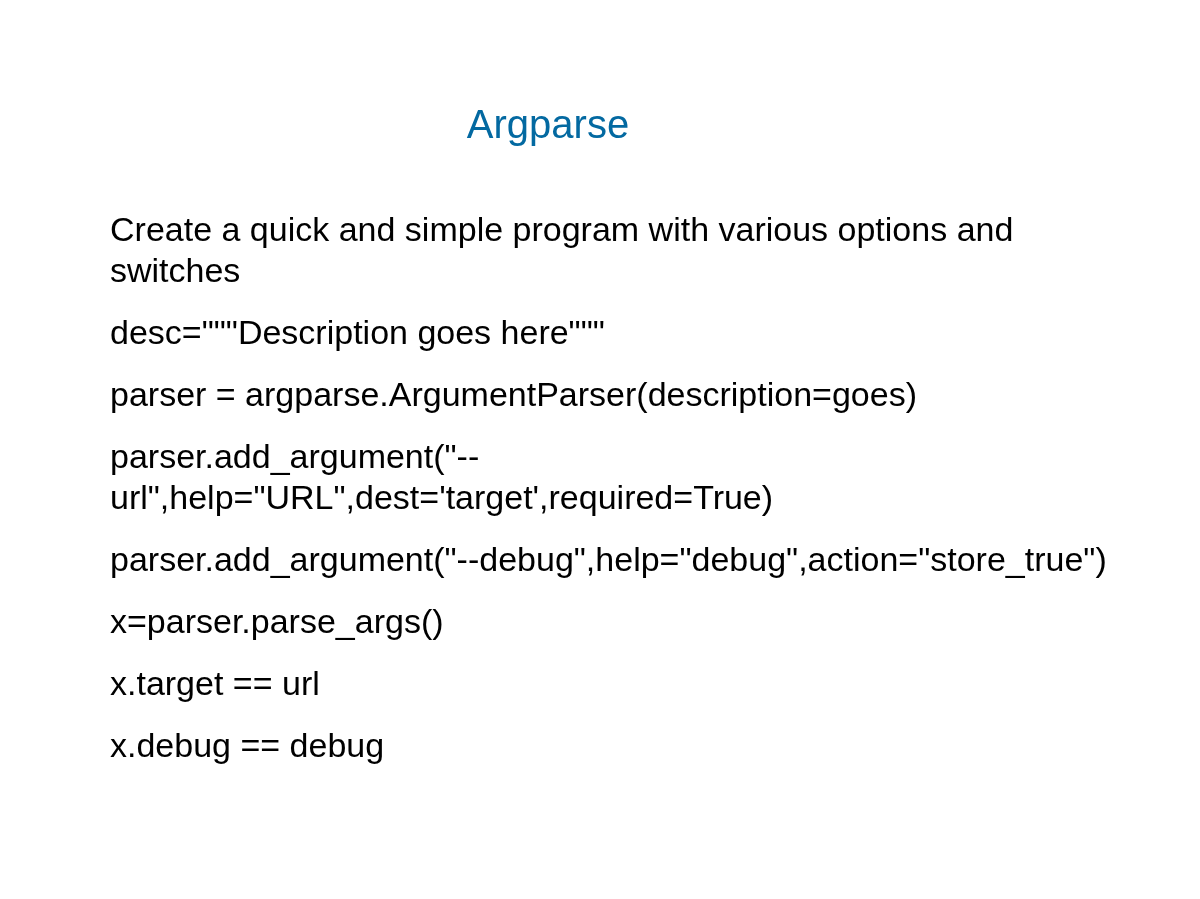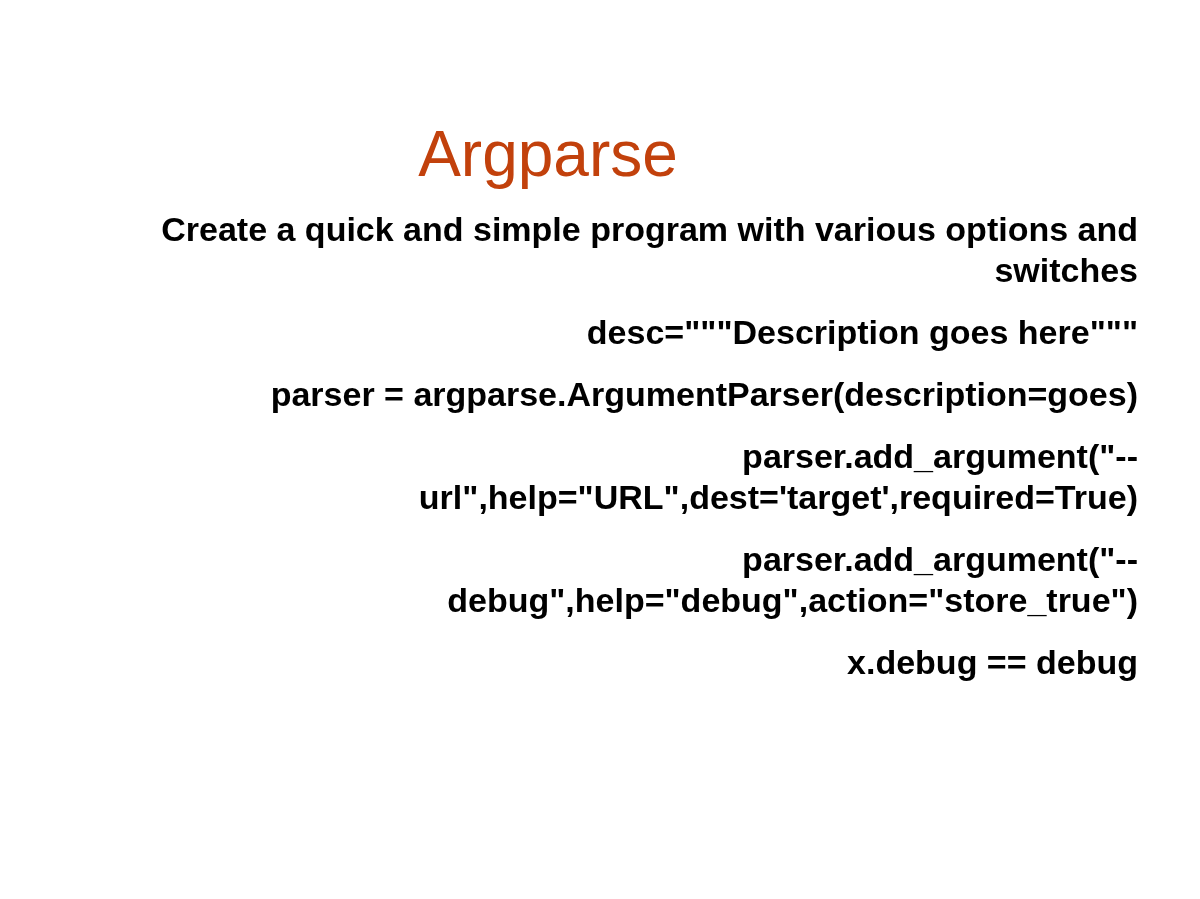--- a/index.html
+++ b/index.html
@@ -24,42 +24,42 @@
     box-sizing: border-box;
   }
 
   
   .slide-title {
     position: absolute;
     left: 0;
     top: 74px;
     width: 1096px;
     text-align: center;
-    font-size: 64px;
+    font-size: 40px;
     line-height: 1.18;
     font-weight: 400;
-    color: #c2410c;
+    color: #0369a1;
     white-space: pre;
   }
 
   
   .content-body {
     position: absolute;
     left: 110px;
     top: 209px;
     width: 1028px;
   }
 
   .body-para {
     font-size: 34px;
     line-height: 41px;
-    font-weight: 700;
+    font-weight: 400;
     color: #000000;
     margin: 0 0 21px 0;
-    text-align: right;
+    text-align: left;
     
     overflow-wrap: break-word;
     word-break: break-word;
     white-space: normal;
   }
 
   .body-para:last-child {
     margin-bottom: 8px;
   }
 </style>
@@ -76,19 +76,21 @@
 
 
     <p class="body-para">desc="""Description goes here"""</p>
 
     <p class="body-para">parser = argparse.ArgumentParser(description=goes)</p>
 
     <p class="body-para">parser.add_argument("--url",help="URL",dest='target',required=True)</p>
 
     <p class="body-para">parser.add_argument("--debug",help="debug",action="store_true")</p>
 
+    <p class="body-para">x=parser.parse_args()</p>
 
+    <p class="body-para">x.target == url</p>
 
     <p class="body-para">x.debug == debug</p>
 
   </div>
 
 </div>
 
 </body></html>

